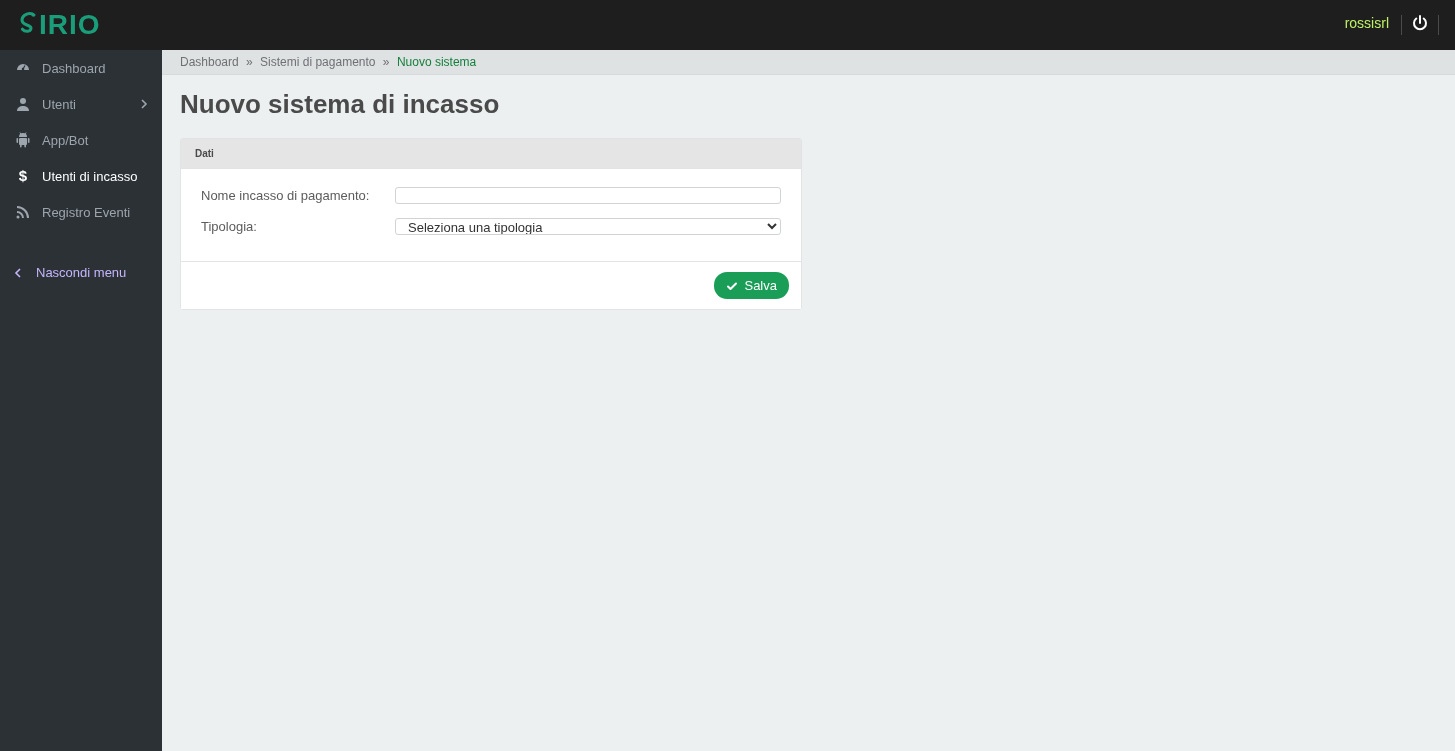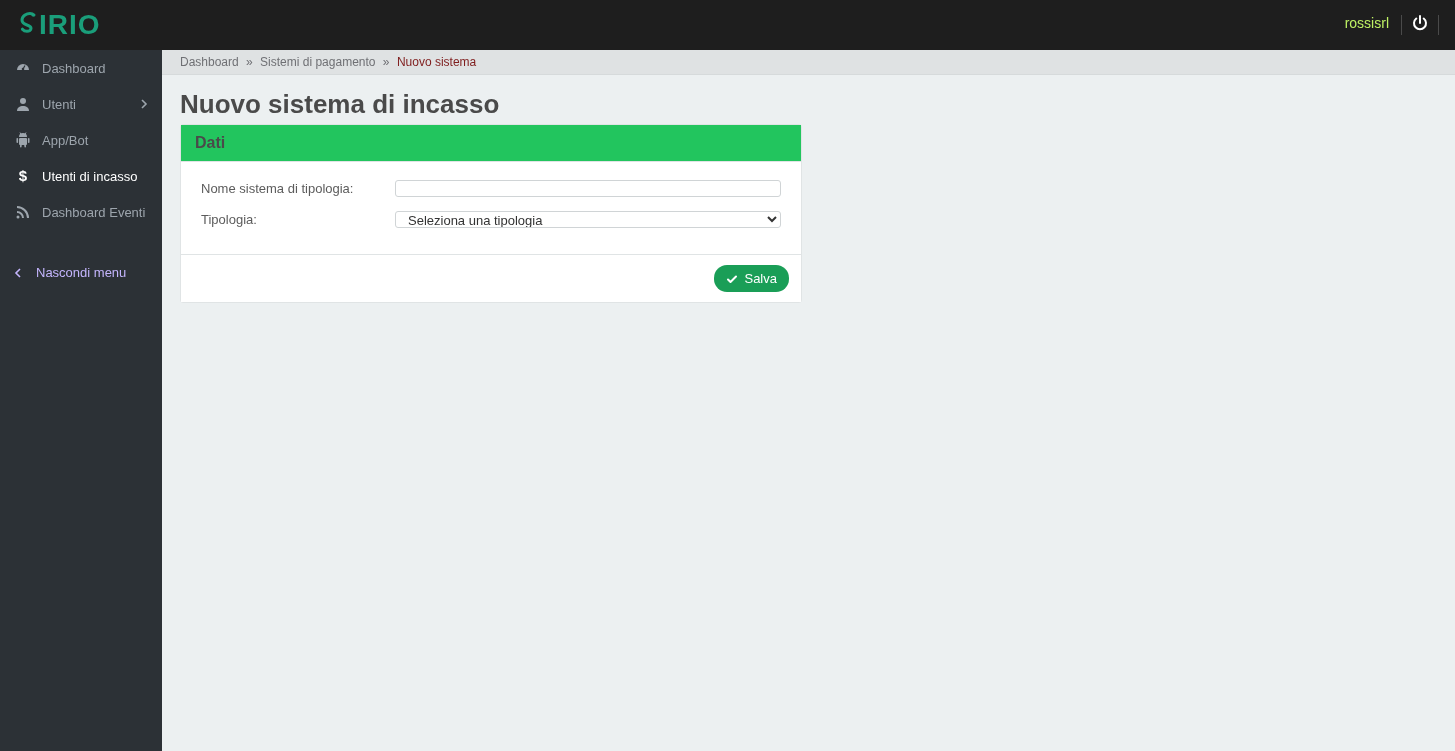--- a/index.html
+++ b/index.html
@@ -108,43 +108,43 @@
   }
   .breadcrumbs {
     background: #dfe2e3;
     padding: 5px 18px;
     font-size: 12px;
     color: #6b7075;
     border-bottom: 1px solid #d6dadb;
   }
   .breadcrumbs .crumb-link { color: #6f7074; cursor: pointer; }
   .breadcrumbs .sep { padding: 0 4px; color: #6f7074; }
-  .breadcrumbs .crumb-current { color: #7f1d1d; }
+  .breadcrumbs .crumb-current { color: #15803d; }
 
   .page-inner { padding: 10px 18px 24px 18px; }
   h1.page-title {
     font-size: 26px;
     font-weight: 700;
     color: #4a4a4a;
-    margin: 4px 0 4px 0;
+    margin: 4px 0 18px 0;
   }
 
   .panel {
     width: 622px;
     background: #fff;
     border: 1px solid #e0e4e5;
     border-radius: 3px;
   }
   .panel-header {
-    background: #22c55e;
+    background: #e5e5e5;
     border-bottom: 1px solid #e0e4e5;
     padding: 9px 14px;
     font-weight: 700;
     color: #4a4a4a;
-    font-size: 16px;
+    font-size: 10px;
   }
   .panel-body { padding: 18px 20px 18px 20px; }
   .form-row {
     display: flex;
     align-items: center;
     margin-bottom: 14px;
   }
   .form-row:last-child { margin-bottom: 8px; }
   .form-label {
     width: 194px;
@@ -274,21 +274,21 @@
       </div>
 
       <div class="side-item">
         <span class="icon">
           <svg width="16" height="16" viewBox="0 0 16 16" fill="none" stroke="currentColor" stroke-width="2">
               <circle cx="3" cy="13" r="1.5" fill="currentColor" stroke="none"></circle>
               <path d="M2 8a6 6 0 0 1 6 6"></path>
               <path d="M2 3a11 11 0 0 1 11 11"></path>
             </svg>
         </span>
-        <span>Dashboard Eventi</span>
+        <span>Registro Eventi</span>
       </div>
 
       <div class="side-spacer"></div>
 
       <div class="side-collapse">
         <span class="icon">
           <svg width="8" height="10" viewBox="0 0 8 10">
               <path d="M6 1L2 5l4 4" fill="none" stroke="currentColor" stroke-width="1.6"></path>
             </svg>
         </span>
@@ -305,21 +305,21 @@
         <span class="crumb-current">Nuovo sistema</span>
       </div>
 
       <div class="page-inner">
         <h1 class="page-title">Nuovo sistema di incasso</h1>
 
         <div class="panel">
           <div class="panel-header">Dati</div>
           <div class="panel-body">
             <div class="form-row">
-              <label class="form-label">Nome sistema di tipologia:</label>
+              <label class="form-label">Nome incasso di pagamento:</label>
               <input type="text" class="form-control" value="" style="">
             </div>
             <div class="form-row">
               <label class="form-label">Tipologia:</label>
               <select class="form-control">
                 <option>Seleziona una tipologia</option>
               </select>
             </div>
           </div>
           <div class="panel-footer">

